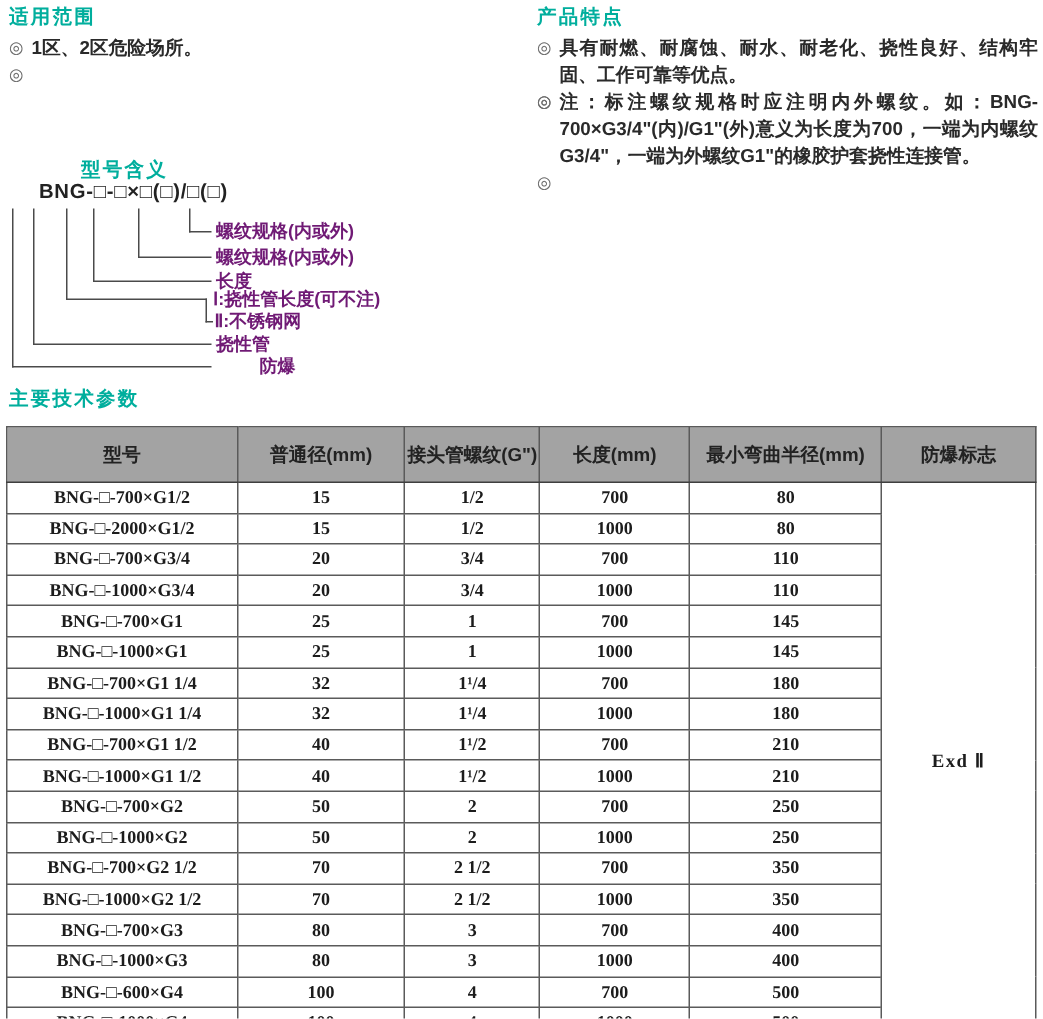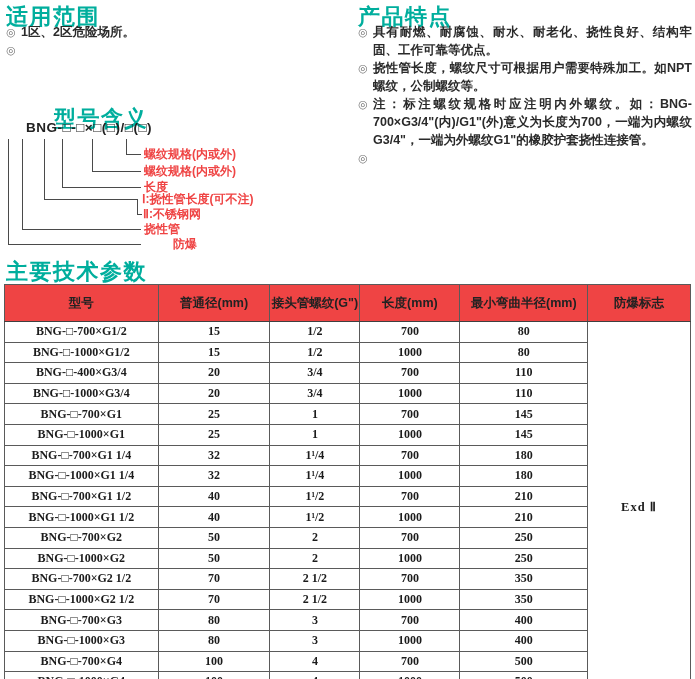--- a/index.html
+++ b/index.html
@@ -3,21 +3,21 @@
 <meta charset="utf-8">
 <style>
   html,body { margin:0; padding:0; }
   body {
     width:695px; height:679px; background:#ffffff;
     font-family:"Liberation Sans", sans-serif; color:#1f1f1f;
     position:relative; overflow:hidden;
   }
   .heading {
     position:absolute; margin:0; color:#00AE9D;
-    font-size:22px; font-weight:bold; letter-spacing:1.5px;
+    font-size:13px; font-weight:bold; letter-spacing:1.5px;
   }
   #scope-title    { left:6px;   top:2px; }
   #features-title { left:358px; top:2px; }
   #model-title    { left:6px;   top:104px;margin-left:48px; }
   #specs-title    { left:6px;   top:257px; }
 
   .bullet-list { position:absolute; }
   #scope-list    { left:6px;   top:23px; width:348px; }
   #features-list { left:358px; top:23px; width:334px; }
   .bullet-item {
@@ -36,37 +36,37 @@
     font-size:13.5px; font-weight:bold; letter-spacing:0.5px; color:#222;padding-left:20px;
   }
   .elb { position:absolute; border-left:1.4px solid #4a4a4a; border-bottom:1.4px solid #4a4a4a; }
   #e1 { left:126px; top:139px; width:14px;  height:15px; }
   #e2 { left:92px;  top:139px; width:48px;  height:32px; }
   #e3 { left:62px;  top:139px; width:78px;  height:48px; }
   #e4 { left:44px;  top:139px; width:93px;  height:60px; }
   #ebracket { left:137px; top:199px; width:4px; height:15px; }
   #e5 { left:22px;  top:139px; width:118px; height:90px; }
   #e6 { left:8px;   top:139px; width:132px; height:105px; }
-  .dlbl { position:absolute; font-size:12px; font-weight:bold; color:#ef4444; white-space:nowrap; }
+  .dlbl { position:absolute; font-size:12px; font-weight:bold; color:#701a75; white-space:nowrap; }
   #l1 { left:144px; top:146px; }
   #l2 { left:144px; top:163px; }
   #l3 { left:144px; top:179px; }
   #l4 { left:142px; top:191px; }
   #l5 { left:143px; top:206px; }
   #l6 { left:144px; top:221px; }
   #l7 { left:144px; top:236px;margin-left:29px; }
 
   
   #spec-table {
     position:absolute; left:4px; top:284px; width:687px;
     border-collapse:collapse; table-layout:fixed;
     border:1.6px solid #3f3f3f;
   }
   #spec-table th {
-    background:#ef4444; height:36px;
+    background:#a3a3a3; height:36px;
     font-size:12.5px; font-weight:bold; color:#222;
     border:1px solid #5a5a5a; border-bottom:1.6px solid #3f3f3f;
     padding:0; text-align:center;
   }
   #spec-table td {
     height:19.6px; padding:0; text-align:center;
     font-family:"Liberation Serif", serif; font-size:12px; font-weight:bold; color:#1c1c1c;
     border:1px solid #5a5a5a;
   }
   #spec-table td.exmark { font-size:12.5px; letter-spacing:1px; }
@@ -78,21 +78,21 @@
 
 <h2 class="heading" id="scope-title">适用范围</h2>
 <div class="bullet-list" id="scope-list">
   <p class="bullet-item"><span class="b">◎</span><span>1区、2区危险场所。</span></p>
   <p class="bullet-item"><span class="b">◎</span></p>
 </div>
 
 <h2 class="heading" id="features-title">产品特点</h2>
 <div class="bullet-list" id="features-list">
   <p class="bullet-item"><span class="b">◎</span><span>具有耐燃、耐腐蚀、耐水、耐老化、挠性良好、结构牢固、工作可靠等优点。</span></p>
-  <p class="bullet-item"><span class="b">◎</span><span>挠性管长度，螺纹尺寸可根据用户需要特殊加工。如NPT螺纹，公制螺纹等。</span></p>
+  <p class="bullet-item"><span class="b">◎</span></p>
   <p class="bullet-item"><span class="b">◎</span><span>注：标注螺纹规格时应注明内外螺纹。如：BNG-700×G3/4"(内)/G1"(外)意义为长度为700，一端为内螺纹G3/4"，一端为外螺纹G1"的橡胶护套挠性连接管。</span></p>
   <p class="bullet-item"><span class="b">◎</span></p>
 </div>
 
 <h2 class="heading" id="model-title">型号含义</h2>
 <div id="model-code">BNG-□-□×□(□)/□(□)</div>
 
 <div class="elb" id="e1"></div>
 <div class="elb" id="e2"></div>
 <div class="elb" id="e3"></div>
@@ -133,28 +133,28 @@
   <tbody>
       <tr>
         <td>BNG-□-700×G1/2</td>
         <td>15</td>
         <td>1/2</td>
         <td>700</td>
         <td>80</td>
         <td rowspan="18" class="exmark">Exd Ⅱ</td>
       </tr>
       <tr>
-        <td>BNG-□-1000×G1/2</td>
+        <td>BNG-□-2000×G1/2</td>
         <td>15</td>
         <td>1/2</td>
         <td>1000</td>
         <td>80</td>
       </tr>
       <tr>
-        <td>BNG-□-400×G3/4</td>
+        <td>BNG-□-700×G3/4</td>
         <td>20</td>
         <td>3/4</td>
         <td>700</td>
         <td>110</td>
       </tr>
       <tr>
         <td>BNG-□-1000×G3/4</td>
         <td>20</td>
         <td>3/4</td>
         <td>1000</td>
@@ -238,21 +238,21 @@
         <td>400</td>
       </tr>
       <tr>
         <td>BNG-□-1000×G3</td>
         <td>80</td>
         <td>3</td>
         <td>1000</td>
         <td>400</td>
       </tr>
       <tr>
-        <td>BNG-□-700×G4</td>
+        <td>BNG-□-600×G4</td>
         <td>100</td>
         <td>4</td>
         <td>700</td>
         <td>500</td>
       </tr>
       <tr>
         <td>BNG-□-1000×G4</td>
         <td>100</td>
         <td>4</td>
         <td>1000</td>

